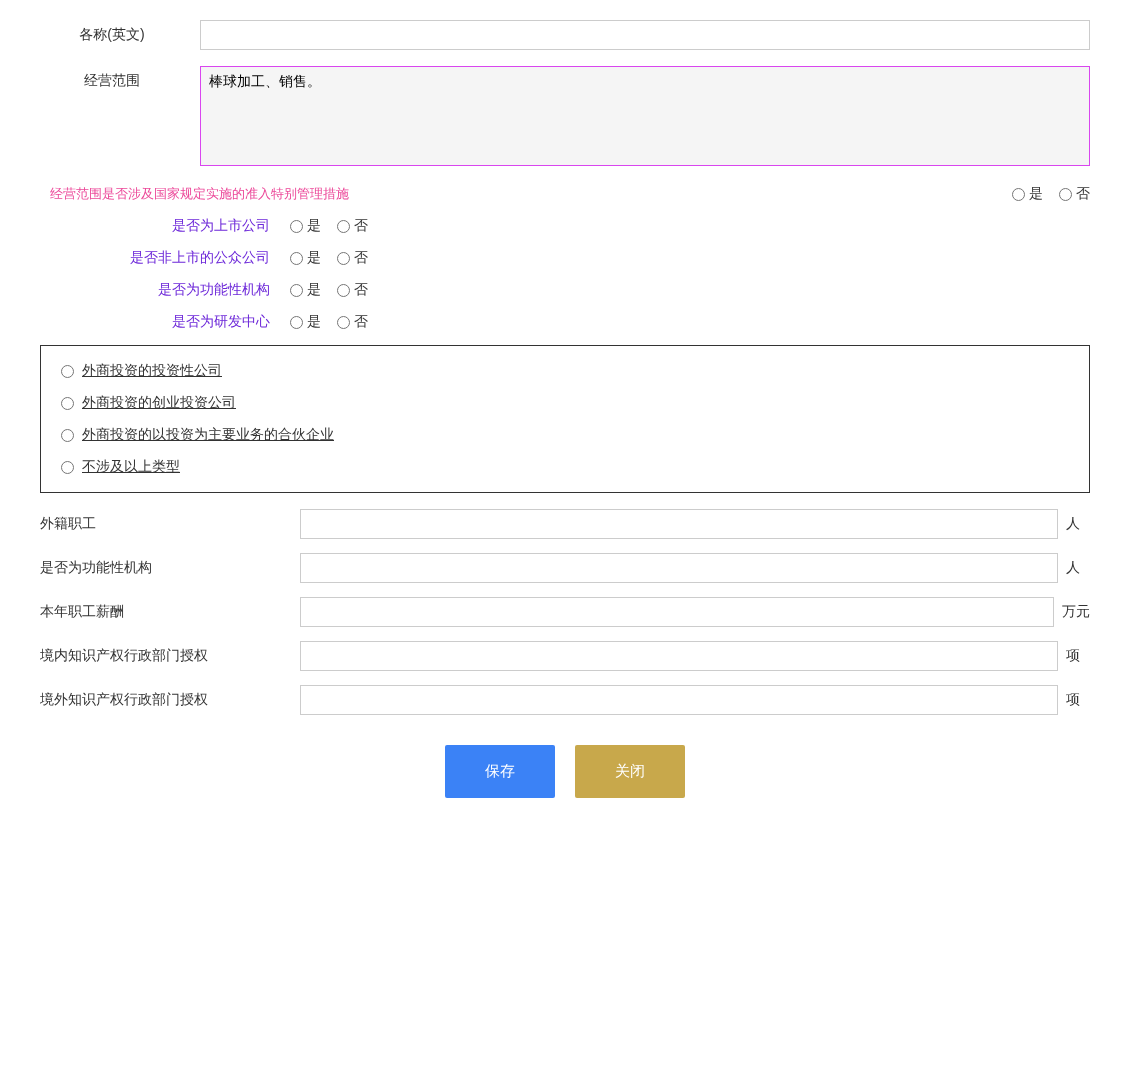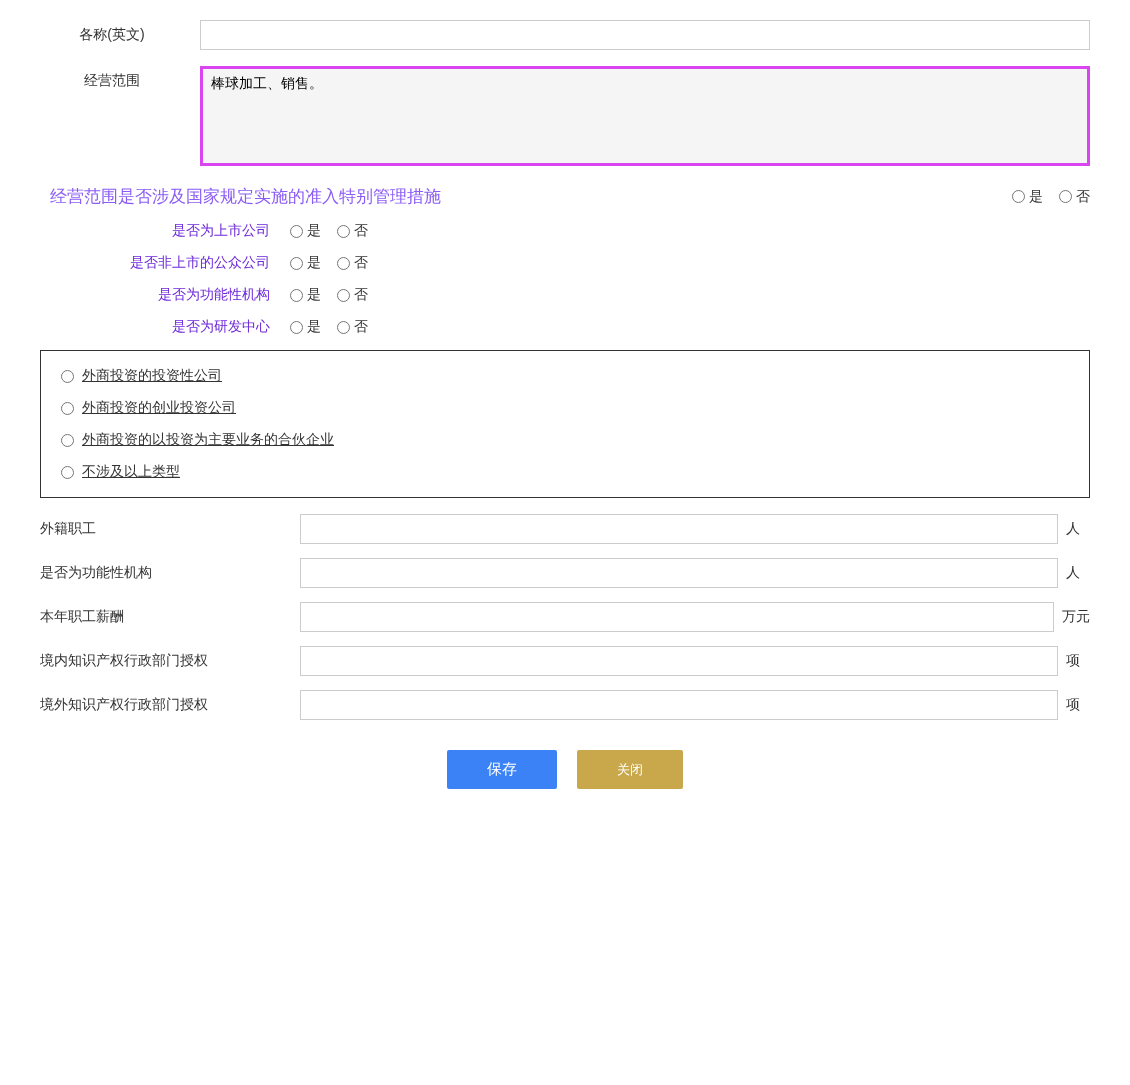--- a/index.html
+++ b/index.html
@@ -42,21 +42,21 @@
       height: 30px;
       border: 1px solid #ccc;
       padding: 4px 8px;
       font-size: 14px;
       outline: none;
       background: #fff;
     }
     .form-textarea {
       width: 100%;
       height: 100px;
-      border: 3px solid #d946ef;
+      border: 1px solid #d946ef;
       padding: 6px 8px;
       font-size: 14px;
       outline: none;
       resize: none;
       background: #f5f5f5;
       overflow-y: scroll;
     }
     .radio-row {
       display: flex;
       align-items: center;
@@ -88,22 +88,22 @@
     .radio-item label {
       font-size: 14px;
       cursor: pointer;
     }
     .special-radio-row {
       display: flex;
       align-items: center;
       margin-bottom: 14px;
     }
     .special-label {
-      font-size: 17px;
-      color: #8b5cf6;
+      font-size: 13px;
+      color: #ec4899;
       flex: 1;
     }
     .border-box {
       border: 1px solid #333;
       padding: 16px 20px;
       margin-bottom: 16px;
       margin-top: 4px;
     }
     .border-box .option-item {
       display: flex;
@@ -164,22 +164,22 @@
       border: none;
       padding: 10px 40px;
       font-size: 15px;
       cursor: pointer;
       border-radius: 2px;
     }
     .btn-close {
       background: #c8a84b;
       color: #fff;
       border: none;
-      padding: 10px 40px;
-      font-size: 13px;
+      padding: 17px 40px;
+      font-size: 15px;
       cursor: pointer;
       border-radius: 2px;
     }
     .textarea-wrapper {
       position: relative;
       width: 100%;
     }
   </style>
 </head>
 <body>

